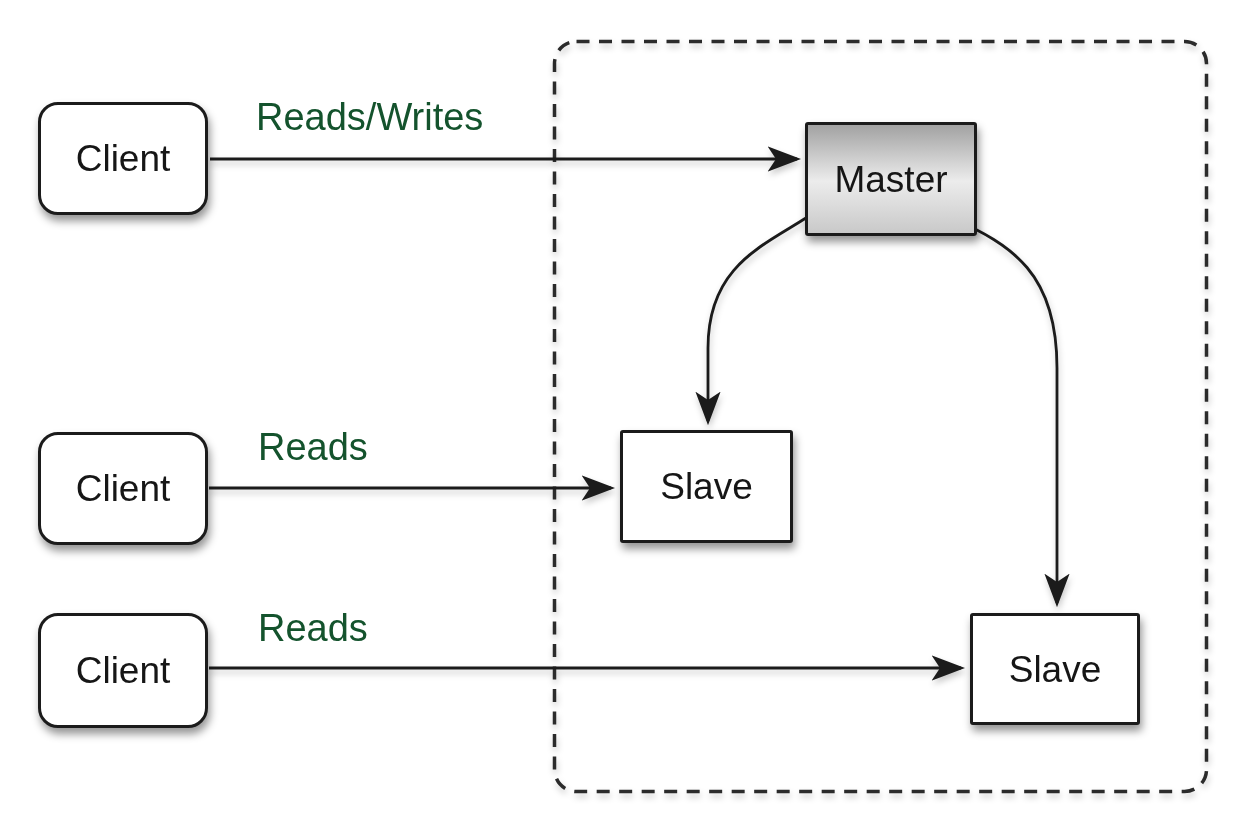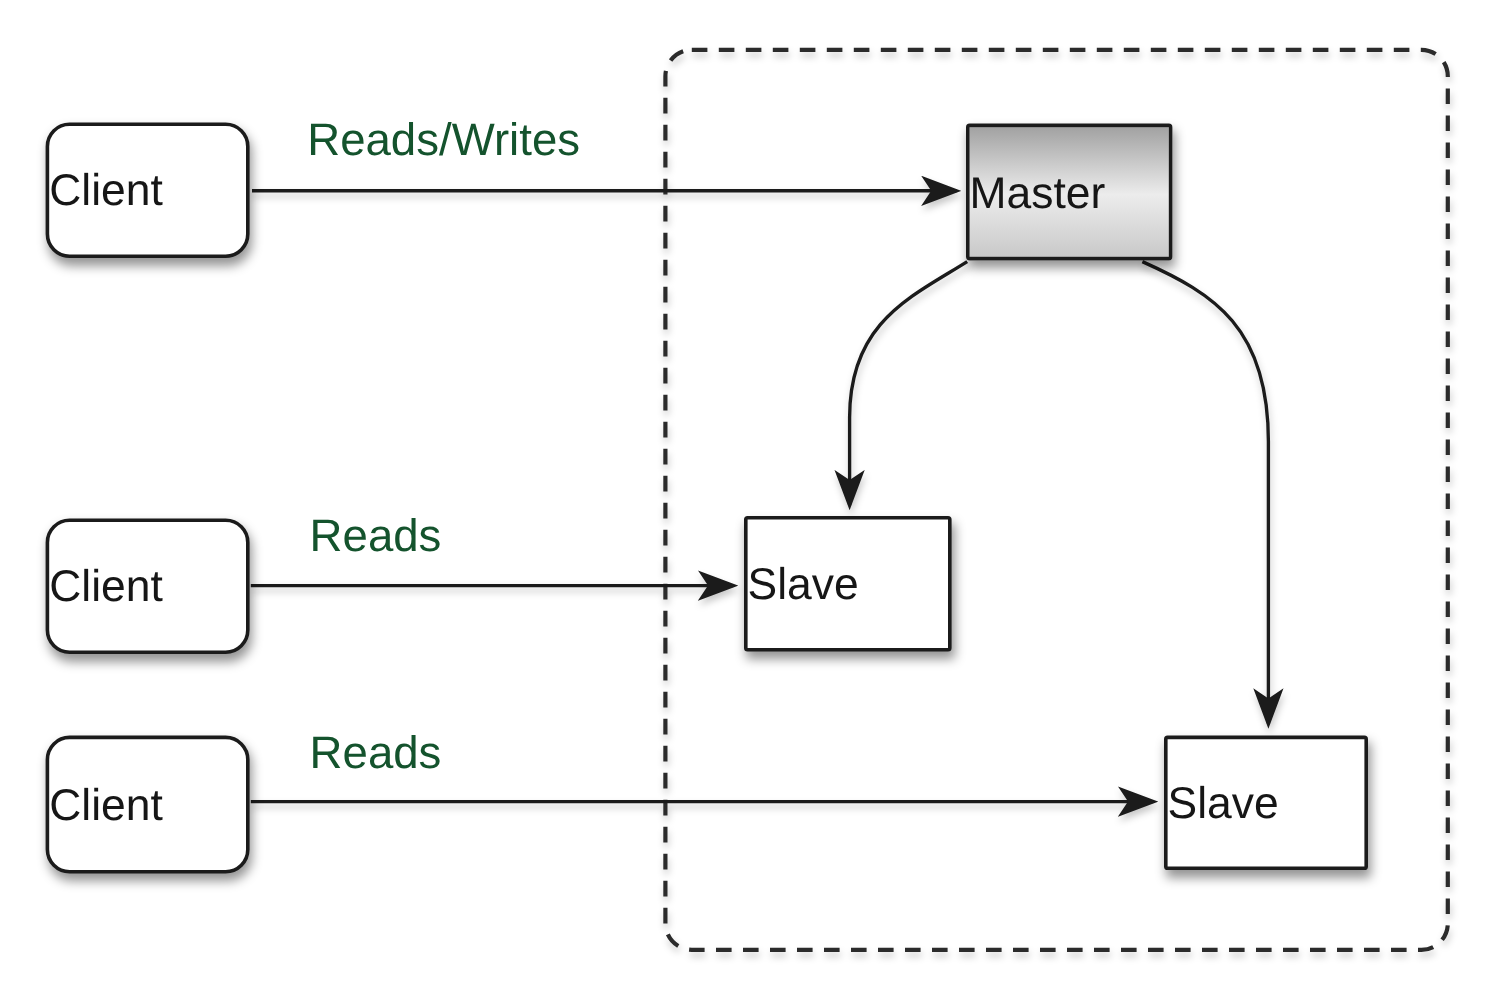--- a/index.html
+++ b/index.html
@@ -24,28 +24,30 @@
     height: 839px;
     filter: drop-shadow(1px 4px 3px rgba(0,0,0,0.22));
   }
   .node {
     position: absolute;
     box-sizing: border-box;
     border: 3.5px solid #1b1b1b;
     background: #ffffff;
     display: flex;
     align-items: center;
+    justify-content: center;
     font-size: 37px;
     line-height: 1;
     box-shadow: 2px 6px 9px rgba(0,0,0,0.42);
   }
   .node.rounded { border-radius: 20px; }
   .node.rect    { border-radius: 3px; }
   #node-master {
     background: linear-gradient(180deg, #a2a2a2 0%, #ececec 52%, #c9c9c9 100%);
+    margin-top: 19px;
   }
   #node-client-1 { left: 38px;  top: 102px; width: 170px; height: 113px; }
   #node-client-2 { left: 38px;  top: 432px; width: 170px; height: 113px; }
   #node-client-3 { left: 38px;  top: 613px; width: 170px; height: 115px; }
   #node-master   { left: 805px; top: 103px; width: 172px; height: 114px; }
   #node-slave-1  { left: 620px; top: 430px; width: 173px; height: 113px; }
   #node-slave-2  { left: 970px; top: 613px; width: 170px; height: 112px; }
   .edge-label {
     position: absolute;
     font-size: 38px;

